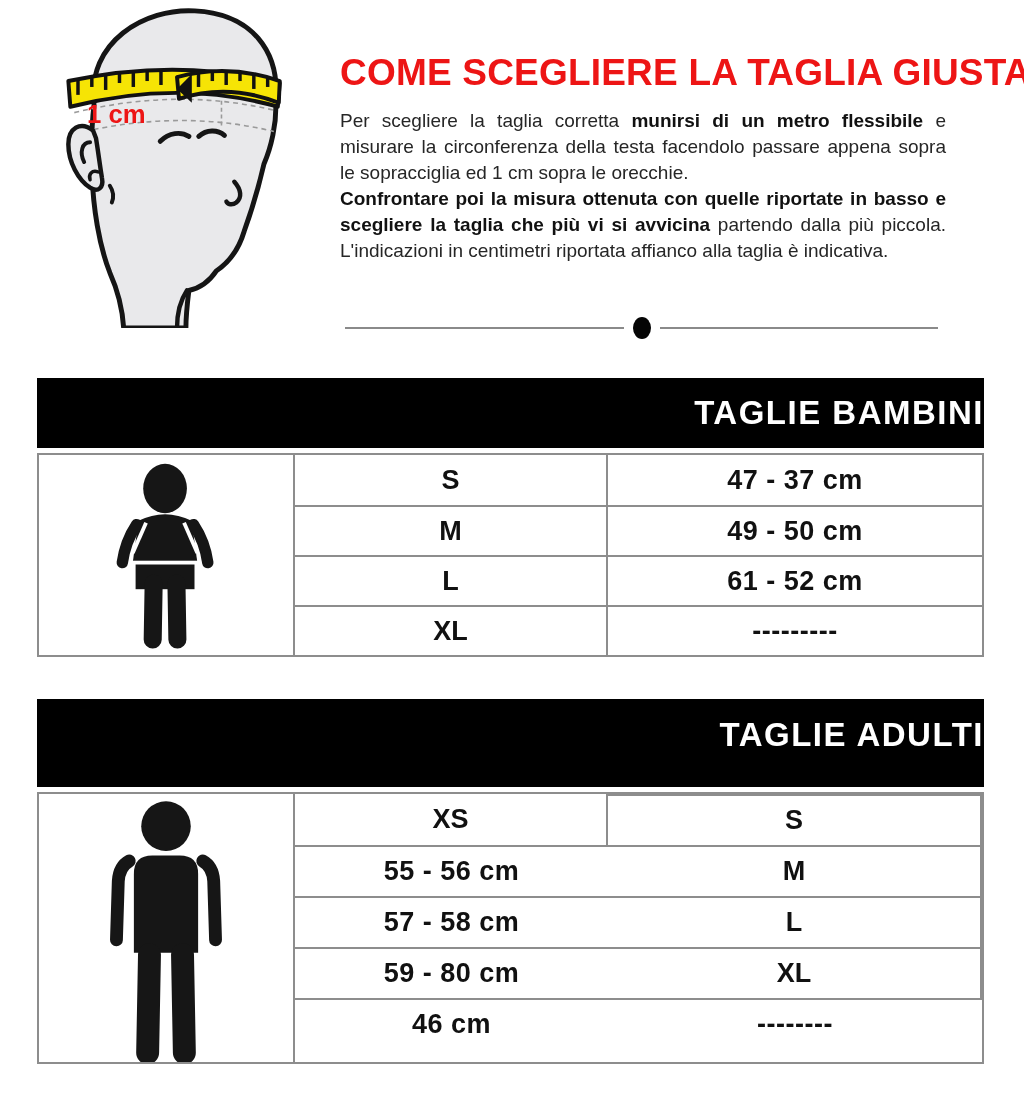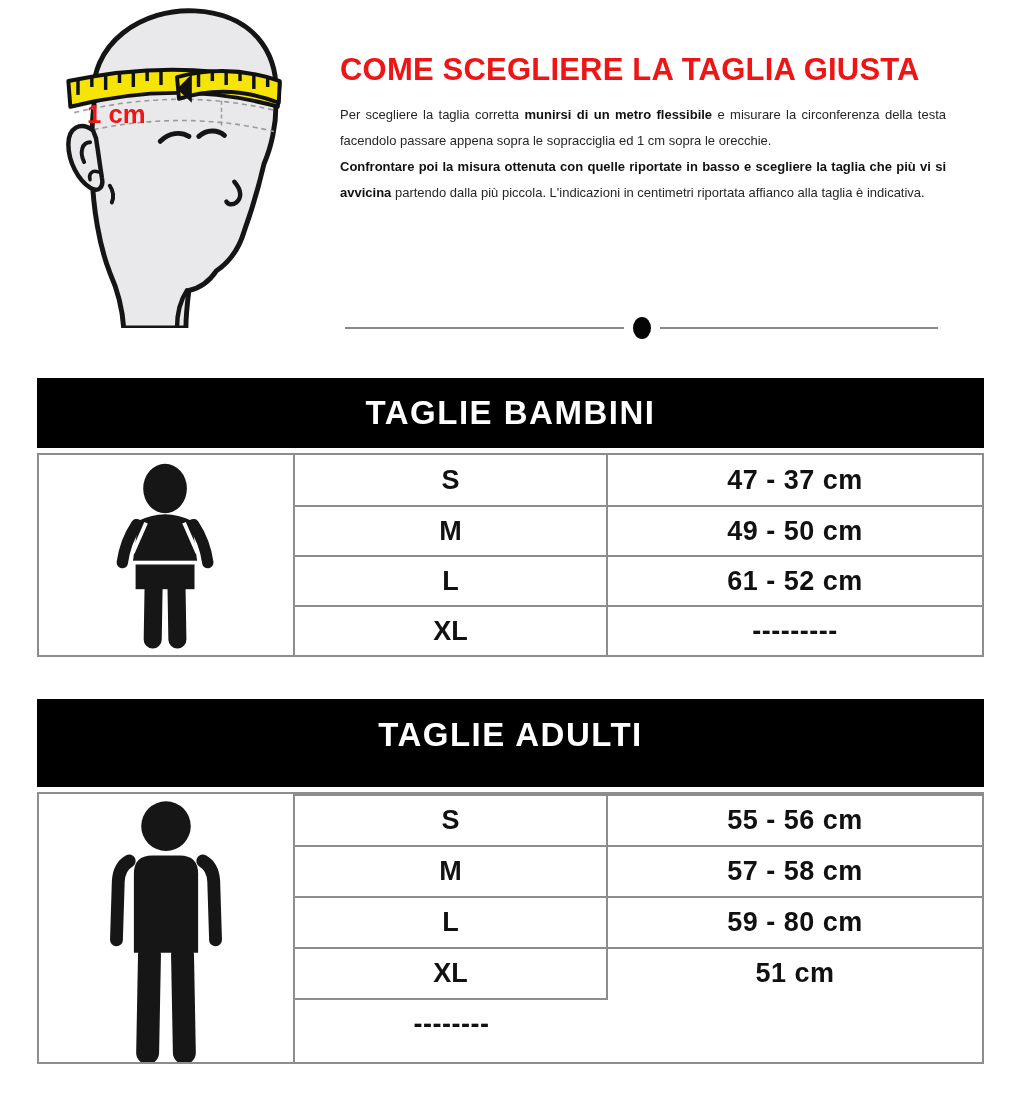--- a/index.html
+++ b/index.html
@@ -17,45 +17,45 @@
     color:#222;
     overflow:hidden;
   }
 
   
   .top{display:flex;padding:2px 40px 0 28px;height:330px;}
   .head-illustration{width:302px;height:326px;flex:none;}
   .intro{margin-left:10px;width:606px;padding-top:52px;}
   .intro h1{
     margin:0 0 15px 0;
-    font-size:31px;line-height:1.05;font-weight:bold;
+    font-size:37px;line-height:1.05;font-weight:bold;
     letter-spacing:.2px;color:var(--accent);white-space:nowrap;
   }
   .intro p{
-    margin:0;font-size:13px;line-height:26px;
+    margin:0;font-size:19px;line-height:26px;
     text-align:justify;color:#262626;
   }
   .intro p b{color:#111;}
 
   
   .divider{
     display:flex;align-items:center;
     margin:-14px 86px 38px 345px;height:24px;
   }
   .divider .line{flex:1;height:2px;background:#8a8a8a;}
   .divider .dot{
     width:18px;height:22px;border-radius:50%;
     background:#050505;margin:0 9px;flex:none;
   }
 
   
   .size-section{margin:0 40px 0 37px;}
   .size-section + .size-section{margin-top:42px;}
   .table-title{
-    background:#000;color:#fff;text-align:center;
+    background:#000;color:#fff;text-align:right;
     font-weight:bold;font-size:33px;letter-spacing:1.5px;
     height:70px;line-height:70px;
   }
   .size-section.adulti .table-title{height:88px;line-height:72px;}
   .table-body{
     margin-top:5px;
     border:2px solid var(--grid);
     display:grid;
     grid-template-columns:256px 313px 1fr;
   }
@@ -194,23 +194,24 @@
           <circle cx="85" cy="34" r="27"></circle>
           <path d="M50,86 Q50,66 70,66 L100,66 Q120,66 120,86 L120,172 L50,172 Z"></path>
           <path d="M45,72 Q34,78 33,94 L31,158" fill="none" stroke="#161616" stroke-width="14" stroke-linecap="round"></path>
           <path d="M125,72 Q136,78 137,94 L139,158" fill="none" stroke="#161616" stroke-width="14" stroke-linecap="round"></path>
           <path d="M67,174 L65,281" fill="none" stroke="#161616" stroke-width="25" stroke-linecap="round"></path>
           <path d="M103,174 L105,281" fill="none" stroke="#161616" stroke-width="25" stroke-linecap="round"></path>
         </g>
       </svg>
     </div>
 
+    <div class="cell size-cell first">XS</div>
     <div class="cell size-cell">S</div>
     <div class="cell value-cell">55 - 56 cm</div>
     <div class="cell size-cell">M</div>
     <div class="cell value-cell">57 - 58 cm</div>
     <div class="cell size-cell">L</div>
     <div class="cell value-cell">59 - 80 cm</div>
     <div class="cell size-cell">XL</div>
-    <div class="cell value-cell">51 cm</div>
+    <div class="cell value-cell">46 cm</div>
     <div class="cell value-cell">--------</div>
   </div>
 </section>
 
 </body></html>

